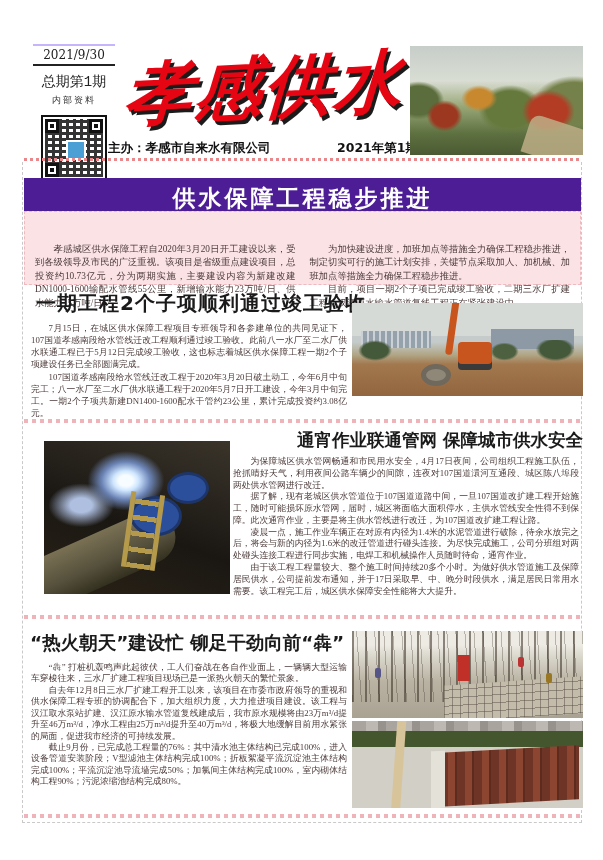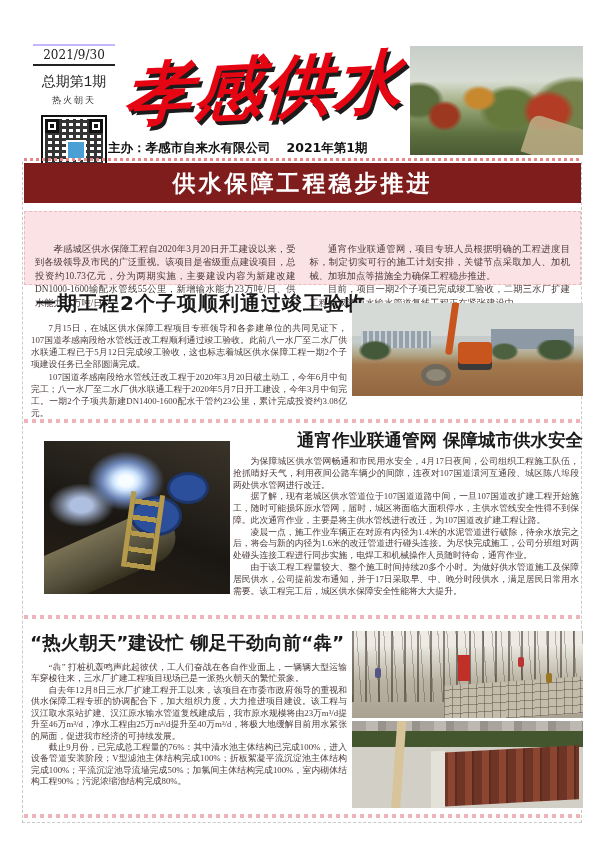--- a/index.html
+++ b/index.html
@@ -33,21 +33,21 @@
     position:absolute; left:118px; top:36px; width:292px; height:104px;
     display:flex; align-items:center; justify-content:center;
   }
   .masthead-title span {
     font-family:"DejaVu Sans", sans-serif; font-weight:bold; font-style:italic;
     font-size:68px; letter-spacing:2px; color:#e60613; white-space:nowrap;
     text-shadow:3px 4px 0 #1b1b1b; transform:rotate(-3deg) skewX(-6deg);
   }
   .masthead-sub {
     position:absolute; left:108px; top:140px; width:310px;
-    display:flex; justify-content:flex-start; gap:16px;
+    display:flex; justify-content:space-between; gap:16px;
     font-family:"DejaVu Sans", sans-serif; font-weight:bold; font-size:12.5px; color:#111; white-space:nowrap;
   }
   
   .photo { position:absolute; overflow:hidden; }
   .header-photo {
     left:410px; top:46px; width:173px; height:109px;
     background:
       radial-gradient(44px 36px at 80% 60%, #b23c24 0 42%, transparent 60%),
       radial-gradient(30px 26px at 20% 64%, #9c3820 0 42%, transparent 60%),
       radial-gradient(30px 22px at 40% 48%, #c8882e 0 40%, transparent 60%),
@@ -152,22 +152,22 @@
   .photo-tank .pole { position:absolute; left:18%; top:-4%; width:9px; height:115%; background:#d8c49a; transform:rotate(4deg); }
   
   .sep { position:absolute; height:4px; background:repeating-linear-gradient(90deg, #efb3ba 0 4px, transparent 4px 8px); }
   .sep-red { position:absolute; left:24px; top:158px; width:557px; height:3px;
     background:repeating-linear-gradient(90deg, #e9888b 0 3px, transparent 3px 6px); }
   .frame {
     position:absolute; left:22px; top:162px; width:560px; height:661px;
     border:1px dashed #c9c9c9; border-top:none; pointer-events:none;
   }
   .banner {
-    position:absolute; left:24px; top:163px; width:557px; height:40px;
-    background:#7f1d1d; color:#ffffff; text-align:center;
+    position:absolute; left:24px; top:178px; width:557px; height:40px;
+    background:#4c1d95; color:#ffffff; text-align:center;
     font-family:"DejaVu Sans", sans-serif; font-weight:bold; font-size:23px;
     letter-spacing:3px; line-height:40px;
   }
   .lead {
     position:absolute; left:24px; top:211px; width:557px; height:74px;
     background:#fae2e5; border:1px dashed #eeb9bf;
     display:flex; gap:14px; padding:7px 10px;
     font-size:9.3px; line-height:1.45; text-align:justify; color:#4c3a3a;
   }
   .lead .col { flex:1;margin-top:24px; }
@@ -188,21 +188,21 @@
   .sep-3 { left:24px; top:814px; width:557px; }
 </style>
 </head>
 <body>
 
 <div class="page">
 
   <div class="info-box">
     <div class="date">2021/9/30</div>
     <div class="issue-total">总期第1期</div>
-    <div class="internal">热火朝天</div>
+    <div class="internal">内部资料</div>
     <div class="qr">
       <div class="noise"></div>
       <div class="finder f1"></div>
       <div class="finder f2"></div>
       <div class="finder f3"></div>
       <div class="core"></div>
     </div>
   </div>
 
   <div class="masthead-title">
@@ -219,21 +219,21 @@
 
   <div class="sep-red"></div>
   <div class="banner">供水保障工程稳步推进</div>
   <div class="frame"></div>
 
   <div class="lead">
     <div class="col">
       <p>孝感城区供水保障工程自2020年3月20日开工建设以来，受到各级领导及市民的广泛重视。该项目是省级重点建设项目，总投资约10.73亿元，分为两期实施，主要建设内容为新建改建DN1000-1600输配水管线55公里，新增输水能力23万吨/日、供水能力15万吨/日。</p>
     </div>
     <div class="col">
-      <p>通宵作业联通管网，项目专班人员根据明确的工程进度目标，制定切实可行的施工计划安排，关键节点采取加人、加机械、加班加点等措施全力确保工程稳步推进。</p>
+      <p>为加快建设进度，加班加点等措施全力确保工程稳步推进，制定切实可行的施工计划安排，关键节点采取加人、加机械、加班加点等措施全力确保工程稳步推进。</p>
       <p>目前，项目一期2个子项已完成竣工验收，二期三水厂扩建工程、汉江原水输水管道复线工程正在紧张建设中。</p>
     </div>
   </div>
 
   <h2 class="head h-a1">一期工程2个子项顺利通过竣工验收</h2>
   <div class="article a1-body">
     <p>7月15日，在城区供水保障工程项目专班领导和各参建单位的共同见证下，107国道孝感南段给水管线迁改工程顺利通过竣工验收。此前八一水厂至二水厂供水联通工程已于5月12日完成竣工验收，这也标志着城区供水保障工程一期2个子项建设任务已全部圆满完成。</p>
     <p>107国道孝感南段给水管线迁改工程于2020年3月20日破土动工，今年6月中旬完工；八一水厂至二水厂供水联通工程于2020年5月7日开工建设，今年3月中旬完工。一期2个子项共新建DN1400-1600配水干管约23公里，累计完成投资约3.08亿元。</p>
   </div>
   <div class="photo photo-excavator">

